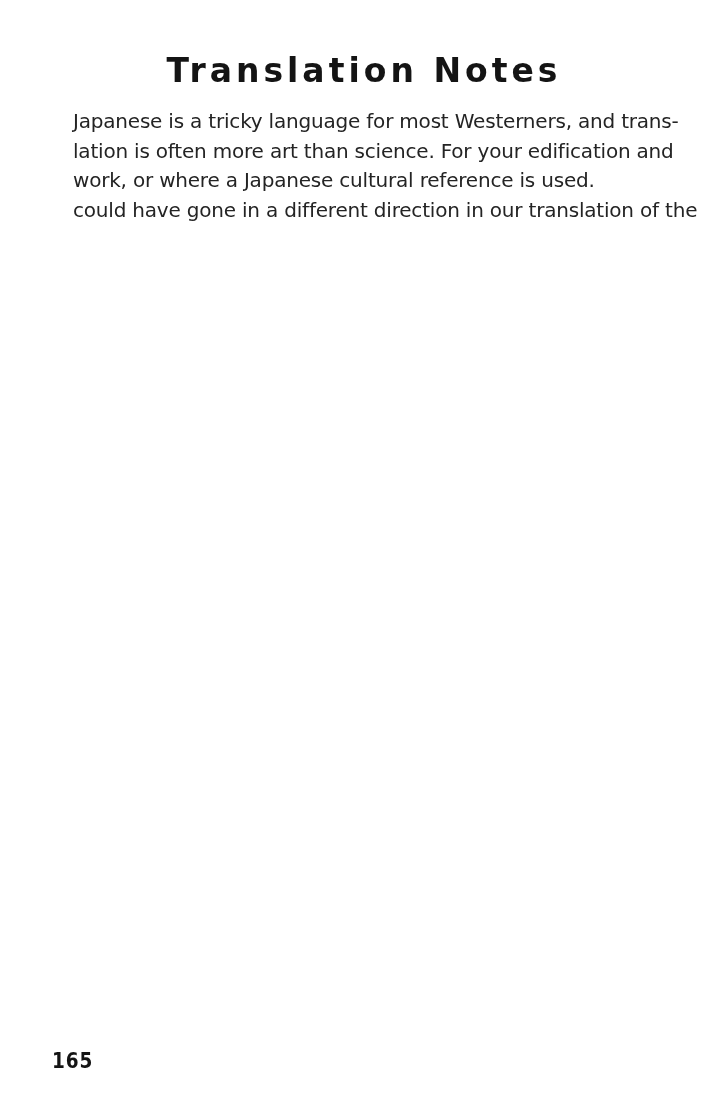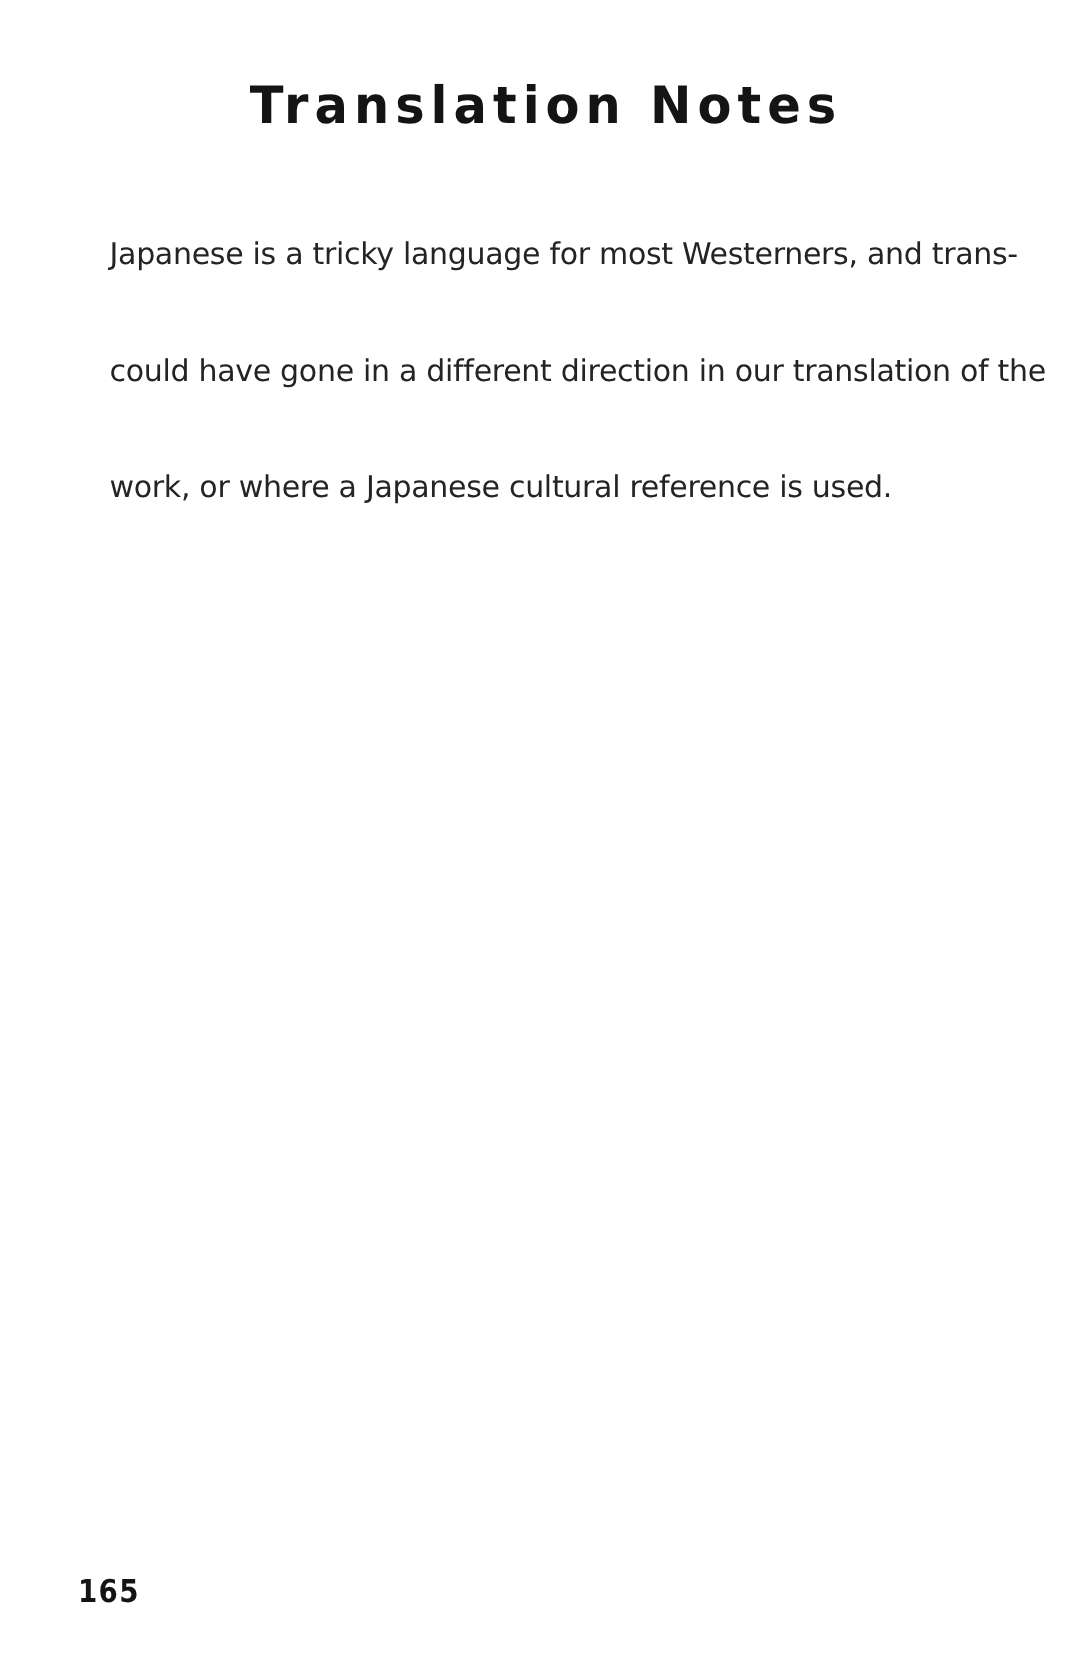--- a/index.html
+++ b/index.html
@@ -37,21 +37,20 @@
     top: 107px;
     width: 600px;
     color: #242424;
   }
   .paragraph .line {
     font-family: "DejaVu Sans", sans-serif;
     font-size: 20px;
     line-height: 29.6px;
     letter-spacing: -0.2px;
     white-space: nowrap;
-    margin-top: 48px;
   }
   .page-number {
     position: absolute;
     left: 52px;
     top: 1049px;
     font-family: "DejaVu Sans", sans-serif;
     font-weight: 900;
     font-size: 21px;
     letter-spacing: 1px;
     color: #141414;
@@ -61,19 +60,20 @@
 </style>
 </head>
 <body>
 
 <div class="page">
 
   <div class="title">Translation Notes</div>
 
   <div class="paragraph">
     <div class="line">Japanese is a tricky language for most Westerners, and trans-</div>
+    <div class="line">lation is often more art than science. For your edification and</div>
+    <div class="line">work, or where a Japanese cultural reference is used.</div>
     <div class="line">could have gone in a different direction in our translation of the</div>
-    <div class="line">work, or where a Japanese cultural reference is used.</div>
   </div>
 
   <div class="page-number">165</div>
 
 </div>
 
 </body></html>

